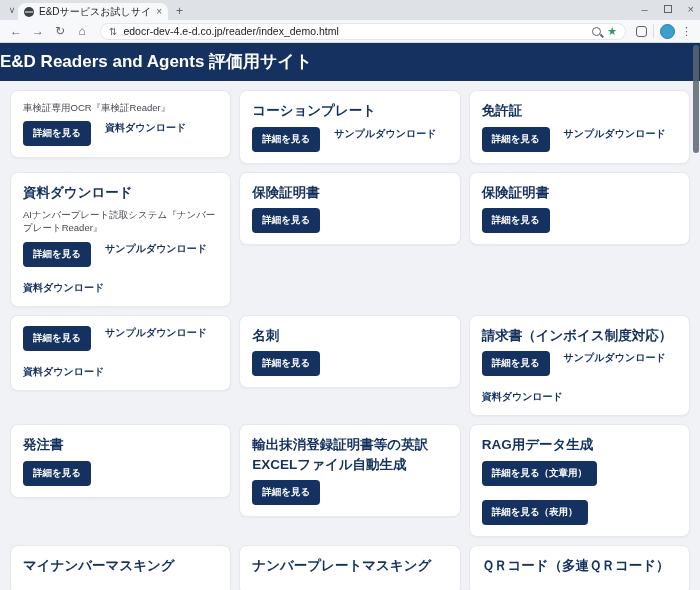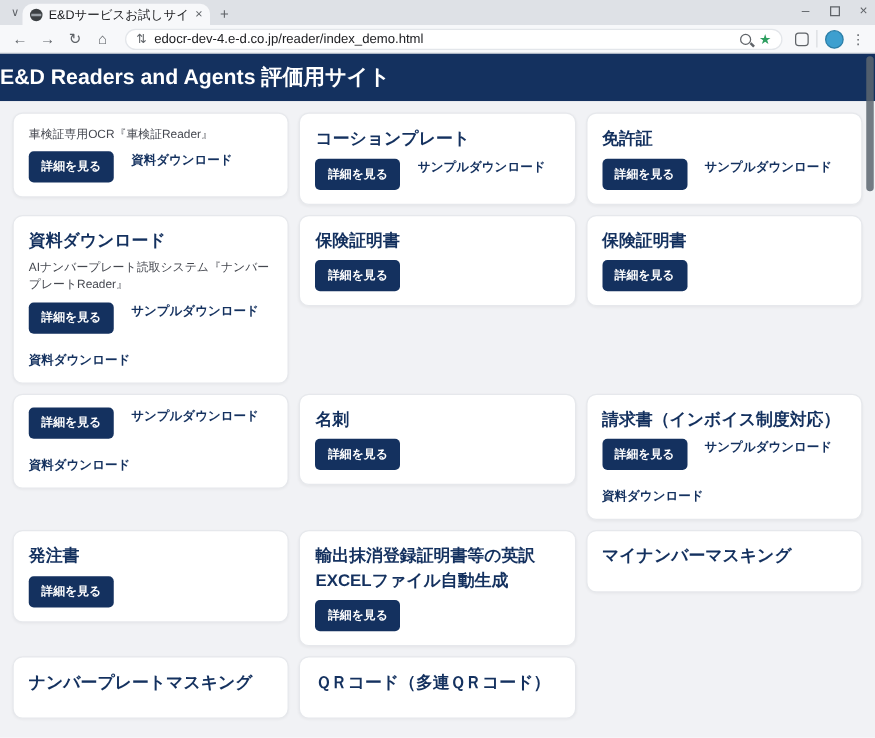--- a/index.html
+++ b/index.html
@@ -166,20 +166,28 @@
         </div>
   </div>
       <div class="card">
     <div class="card-title">輸出抹消登録証明書等の英訳EXCELファイル自動生成</div>
 
     <div class="card-actions">
           <button class="btn">詳細を見る</button>
         </div>
   </div>
       <div class="card">
+    <div class="card-title">RAG用データ生成</div>
+
+    <div class="card-actions">
+          <button class="btn">詳細を見る（文章用）</button>
+          <button class="btn">詳細を見る（表用）</button>
+        </div>
+  </div>
+      <div class="card">
     <div class="card-title">マイナンバーマスキング</div>
 
   </div>
       <div class="card">
     <div class="card-title">ナンバープレートマスキング</div>
 
   </div>
       <div class="card">
     <div class="card-title">ＱＲコード（多連ＱＲコード）</div>
 

